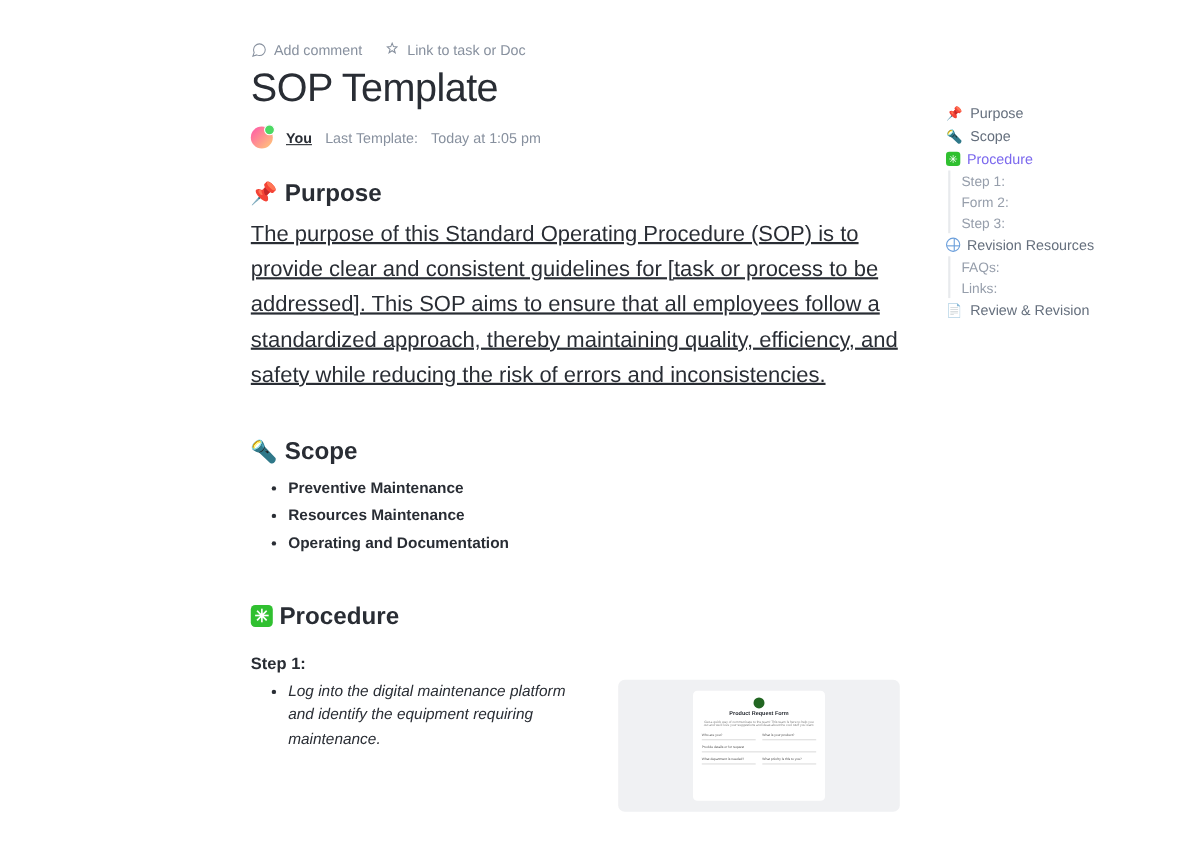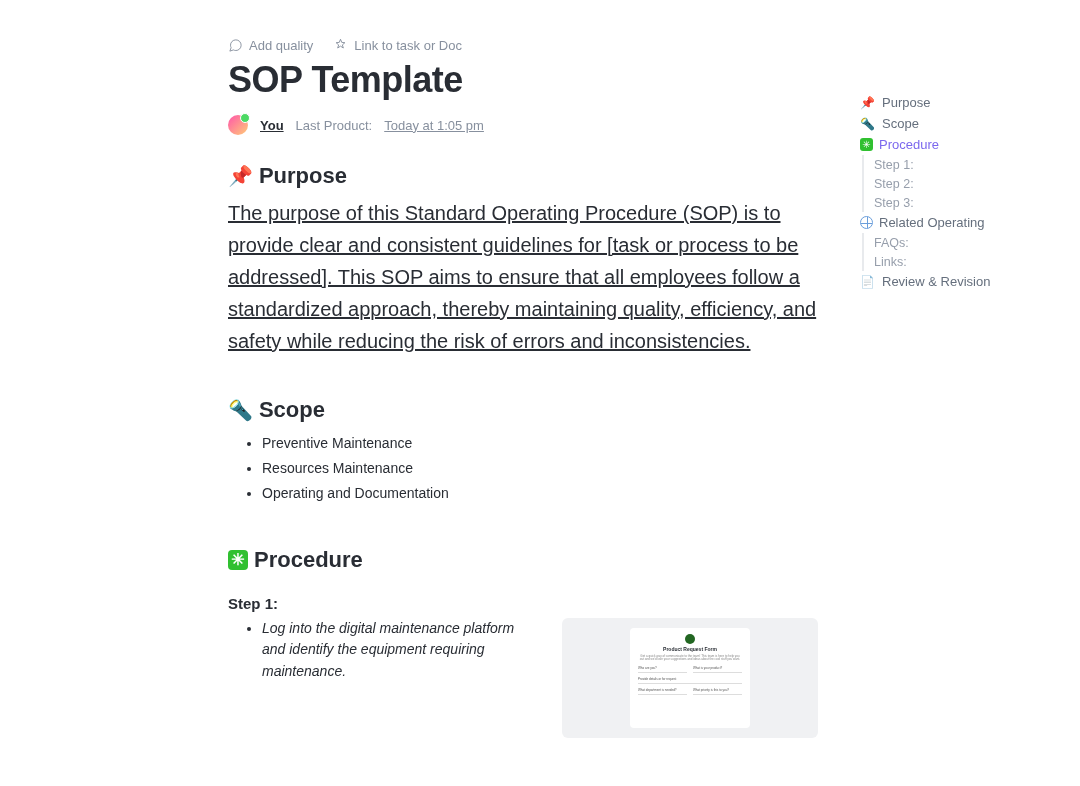--- a/index.html
+++ b/index.html
@@ -29,21 +29,21 @@
     align-items: center;
     gap: 6px;
     color: #87909e;
     font-size: 13px;
     cursor: pointer;
   }
   .tool-icon { width: 15px; height: 15px; display: inline-flex; align-items: center; justify-content: center; }
   .tool-icon svg { width: 15px; height: 15px; stroke: #87909e; fill: none; stroke-width: 1.5; }
   h1.title {
     font-size: 36px;
-    font-weight: 700;
+    font-weight: 400;
     letter-spacing: -0.5px;
     color: #292d34;
     margin-bottom: 14px;
   }
   .meta {
     display: flex;
     align-items: center;
     gap: 12px;
     font-size: 13px;
     margin-bottom: 28px;
@@ -53,21 +53,21 @@
     background: linear-gradient(135deg,#f5a 0%,#fc7 100%);
     position: relative;
   }
   .avatar::after {
     content: ""; position: absolute; right:-2px; top:-2px;
     width:8px; height:8px; border-radius:50%;
     background: #4cd964; border:1.5px solid #fff;
   }
   .author { font-weight: 600; color: #292d34; text-decoration: underline; }
   .updated-label { color: #87909e; }
-  .updated-value { color: #87909e; text-decoration: underline; }
+  .updated-value { color: #87909e; }
   h2.section-heading {
     font-size: 22px;
     font-weight: 800;
     color: #292d34;
     margin-bottom: 8px;
     display: flex;
     align-items: center;
     gap: 6px;
   }
   h2.section-heading .emoji { font-size: 20px; }
@@ -78,21 +78,21 @@
     margin-bottom: 18px;
     text-decoration: underline;
   }
   .spacer-lg { height: 22px; }
   ul.bullets {
     margin-left: 34px;
     margin-bottom: 18px;
   }
   ul.bullets li {
     font-size: 14px;
-    font-weight: 400;
+    font-weight: 700;
     color: #292d34;
     line-height: 1.8;
   }
   .procedure-emoji {
     display:inline-flex; width:20px; height:20px;
     background:#30c030; border-radius:4px;
     color:#fff; font-size:16px; align-items:center;
     justify-content:center;
   }
   h3.step-heading {
@@ -160,38 +160,38 @@
 
 <div class="main">
 
   <div class="toolbar">
     <div class="tool-item">
       <span class="tool-icon">
         <svg viewBox="0 0 24 24">
             <path d="M21 11.5a8.38 8.38 0 0 1-8.5 8.5 8.5 8.5 0 0 1-3.9-.95L3 21l1.95-5.6A8.38 8.38 0 0 1 4 11.5 8.5 8.5 0 0 1 12.5 3 8.38 8.38 0 0 1 21 11.5z"></path>
           </svg>
       </span>
-      <span>Add quality</span>
+      <span>Add comment</span>
     </div>
     <div class="tool-item">
       <span class="tool-icon">
         <svg viewBox="0 0 24 24">
             <path d="M12 2l2 5 5 .5-4 3.5 1.5 5-4.5-3-4.5 3 1.5-5-4-3.5 5-.5z"></path>
           </svg>
       </span>
       <span>Link to task or Doc</span>
     </div>
   </div>
 
   <h1 class="title">SOP Template</h1>
 
   <div class="meta">
     <div class="avatar"></div>
     <span class="author">You</span>
-    <span class="updated-label">Last Product:</span>
+    <span class="updated-label">Last Template:</span>
     <span class="updated-value">Today at 1:05 pm</span>
   </div>
 
   <h2 class="section-heading">
     <span class="emoji">📌</span>
     <span>Purpose</span>
   </h2>
   <p class="body">The purpose of this Standard Operating Procedure (SOP) is to provide clear and consistent guidelines for [task or process to be addressed]. This SOP aims to ensure that all employees follow a standardized approach, thereby maintaining quality, efficiency, and safety while reducing the risk of errors and inconsistencies.</p>
 
   <div class="spacer-lg"></div>
@@ -265,29 +265,29 @@
   </div>
   <div class="outline-item active">
     <span class="proc-badge">✳</span>
     <span>Procedure</span>
   </div>
   <div class="outline-sub">
     <div class="outline-item">
       <span>Step 1:</span>
     </div>
     <div class="outline-item">
-      <span>Step 2:</span>
+      <span>Form 2:</span>
     </div>
     <div class="outline-item">
       <span>Step 3:</span>
     </div>
   </div>
   <div class="outline-item">
     <span class="globe"></span>
-    <span>Related Operating</span>
+    <span>Revision Resources</span>
   </div>
   <div class="outline-sub">
     <div class="outline-item">
       <span>FAQs:</span>
     </div>
     <div class="outline-item">
       <span>Links:</span>
     </div>
   </div>
   <div class="outline-item">

